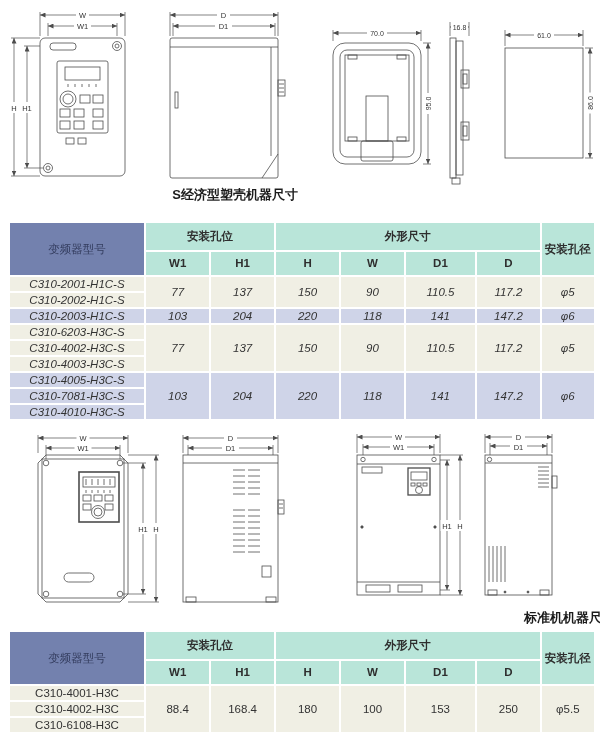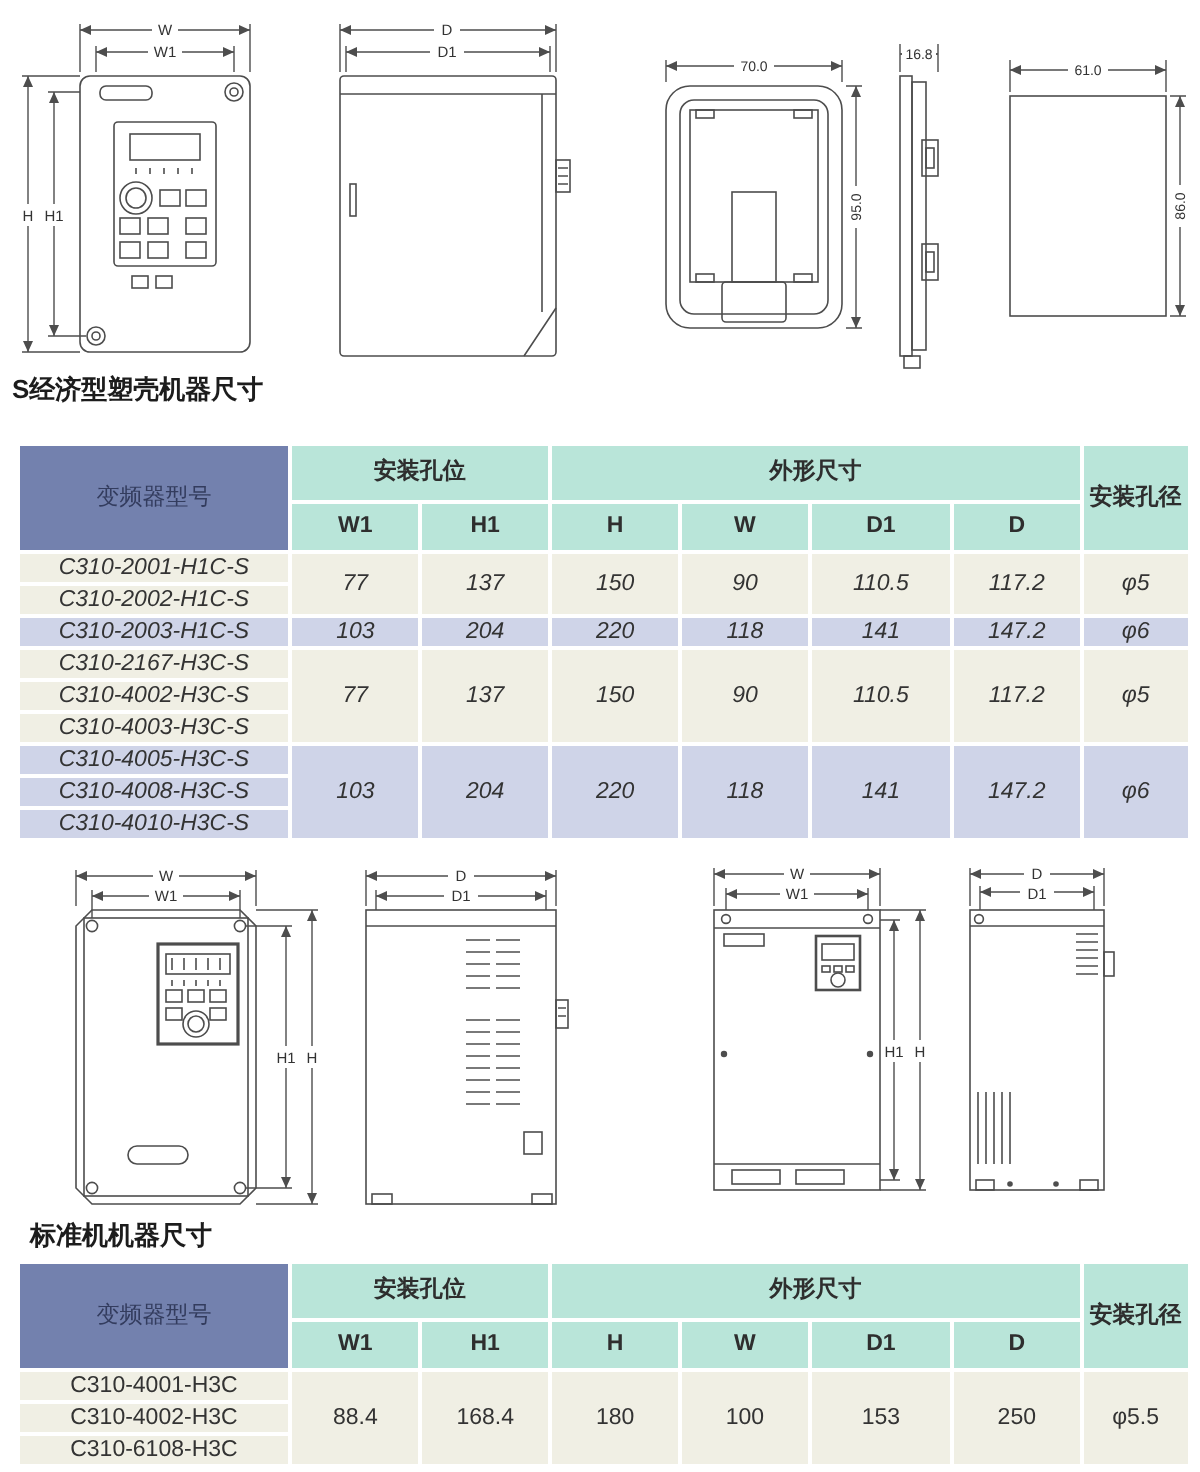--- a/index.html
+++ b/index.html
@@ -1,20 +1,20 @@
 <!DOCTYPE html>
 <html style="--model-header-bg: #7381ae; --teal-header-bg: #b9e5d9; --row-cream: #f0efe4; --row-lavender: #cfd4e8;"><head>
 <meta charset="utf-8">
 <style>
   html,body{margin:0;padding:0;background:#fff;}
   #page{position:relative;width:600px;height:736px;background:#fff;overflow:hidden;
         font-family:"Liberation Sans","DejaVu Sans",sans-serif;color:#333;}
   svg{position:absolute;}
   svg text{font-family:"Liberation Sans","DejaVu Sans",sans-serif;fill:#333;stroke:none;}
-  .caption{position:absolute;font-weight:bold;font-size:13px;color:#1c1c1c;text-align:left;}
+  .caption{position:absolute;font-weight:bold;font-size:13px;color:#1c1c1c;text-align:right;}
   #cap-s-case{left:6px;top:186px;width:292px;}
   #cap-s-keypad{left:300px;top:186px;width:296px;}
   #cap-standard{left:15px;top:609px;width:600px;}
   .tablewrap{position:absolute;left:8px;}
   #table1wrap{top:221px;}
   #table2wrap{top:630px;}
   table.dim-table{border-collapse:separate;border-spacing:2px;table-layout:fixed;width:588px;}
   table.dim-table th,table.dim-table td{text-align:center;vertical-align:middle;padding:0;
       font-size:11.5px;line-height:1.05;overflow:hidden;white-space:nowrap;}
   th.model-h{background:var(--model-header-bg);color:#333c5e;font-weight:normal;font-size:12px;}
@@ -197,21 +197,21 @@
             <td class="model-cell">C310-2003-H1C-S</td>
             <td rowspan="1" class="value-cell">103</td>
             <td rowspan="1" class="value-cell">204</td>
             <td rowspan="1" class="value-cell">220</td>
             <td rowspan="1" class="value-cell">118</td>
             <td rowspan="1" class="value-cell">141</td>
             <td rowspan="1" class="value-cell">147.2</td>
             <td rowspan="1" class="value-cell">φ6</td>
           </tr>
           <tr class="tone-cream">
-            <td class="model-cell">C310-2167-H3C-S</td>
+            <td class="model-cell">C310-6203-H3C-S</td>
             <td rowspan="3" class="value-cell">77</td>
             <td rowspan="3" class="value-cell">137</td>
             <td rowspan="3" class="value-cell">150</td>
             <td rowspan="3" class="value-cell">90</td>
             <td rowspan="3" class="value-cell">110.5</td>
             <td rowspan="3" class="value-cell">117.2</td>
             <td rowspan="3" class="value-cell">φ5</td>
           </tr>
           <tr class="tone-cream">
             <td class="model-cell">C310-4002-H3C-S</td>
@@ -223,21 +223,21 @@
             <td class="model-cell">C310-4005-H3C-S</td>
             <td rowspan="3" class="value-cell">103</td>
             <td rowspan="3" class="value-cell">204</td>
             <td rowspan="3" class="value-cell">220</td>
             <td rowspan="3" class="value-cell">118</td>
             <td rowspan="3" class="value-cell">141</td>
             <td rowspan="3" class="value-cell">147.2</td>
             <td rowspan="3" class="value-cell">φ6</td>
           </tr>
           <tr class="tone-lavender">
-            <td class="model-cell">C310-4008-H3C-S</td>
+            <td class="model-cell">C310-7081-H3C-S</td>
           </tr>
           <tr class="tone-lavender">
             <td class="model-cell">C310-4010-H3C-S</td>
           </tr>
         </tbody>
     </table>
   </div>
 
   <svg id="svg-ml" style="left:6px;top:430px;" width="292" height="178" viewBox="0 0 292 178">
     <defs>

